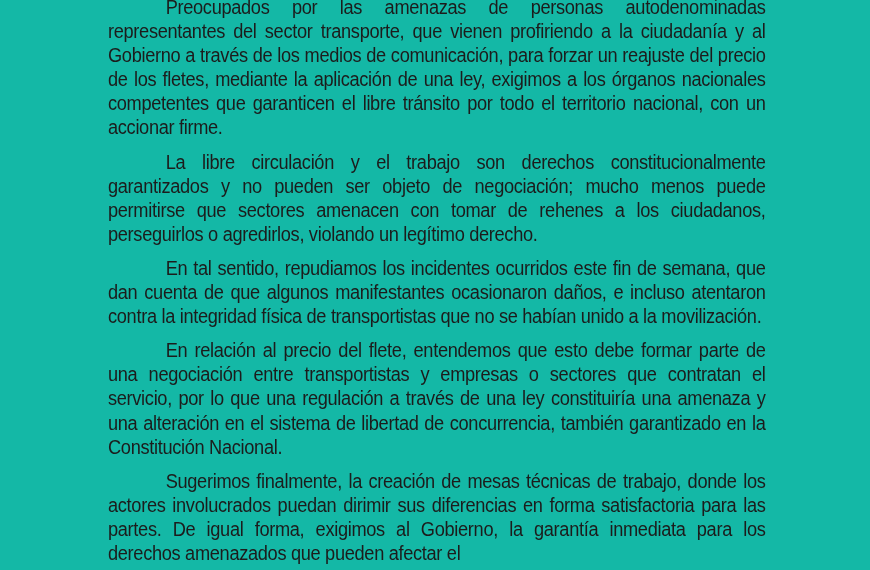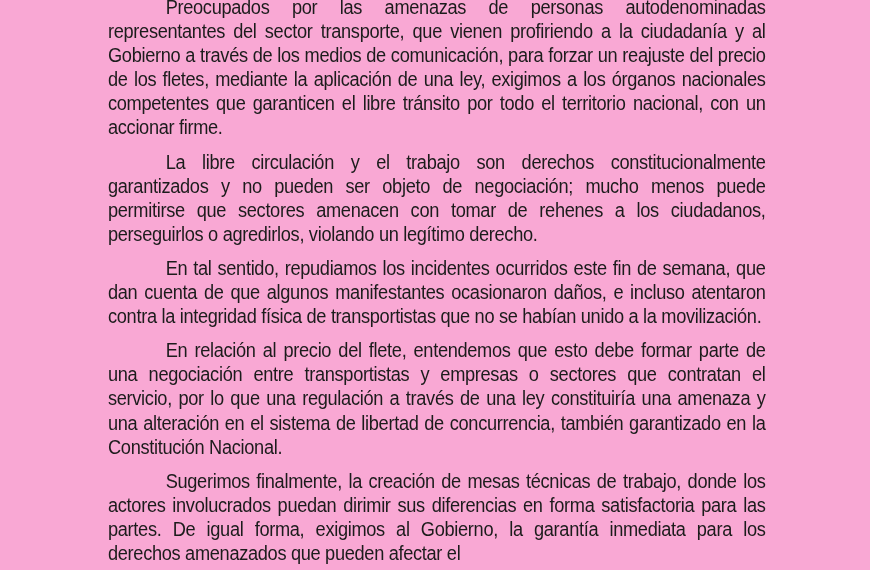--- a/index.html
+++ b/index.html
@@ -7,21 +7,21 @@
       padding: 0;
       background: #ffffff;
       width: 870px;
       height: 570px;
       overflow: hidden;
     }
     .page {
       position: relative;
       width: 870px;
       height: 570px;
-      background: #f9a8d4;
+      background: #14b8a6;
       overflow: hidden;
     }
     .doc-body {
       position: absolute;
       left: 108px;
       top: -5px;
       width: 658px;
       font-family: "Liberation Sans", sans-serif;
       font-size: 19.6px;
       line-height: 24.1px;

